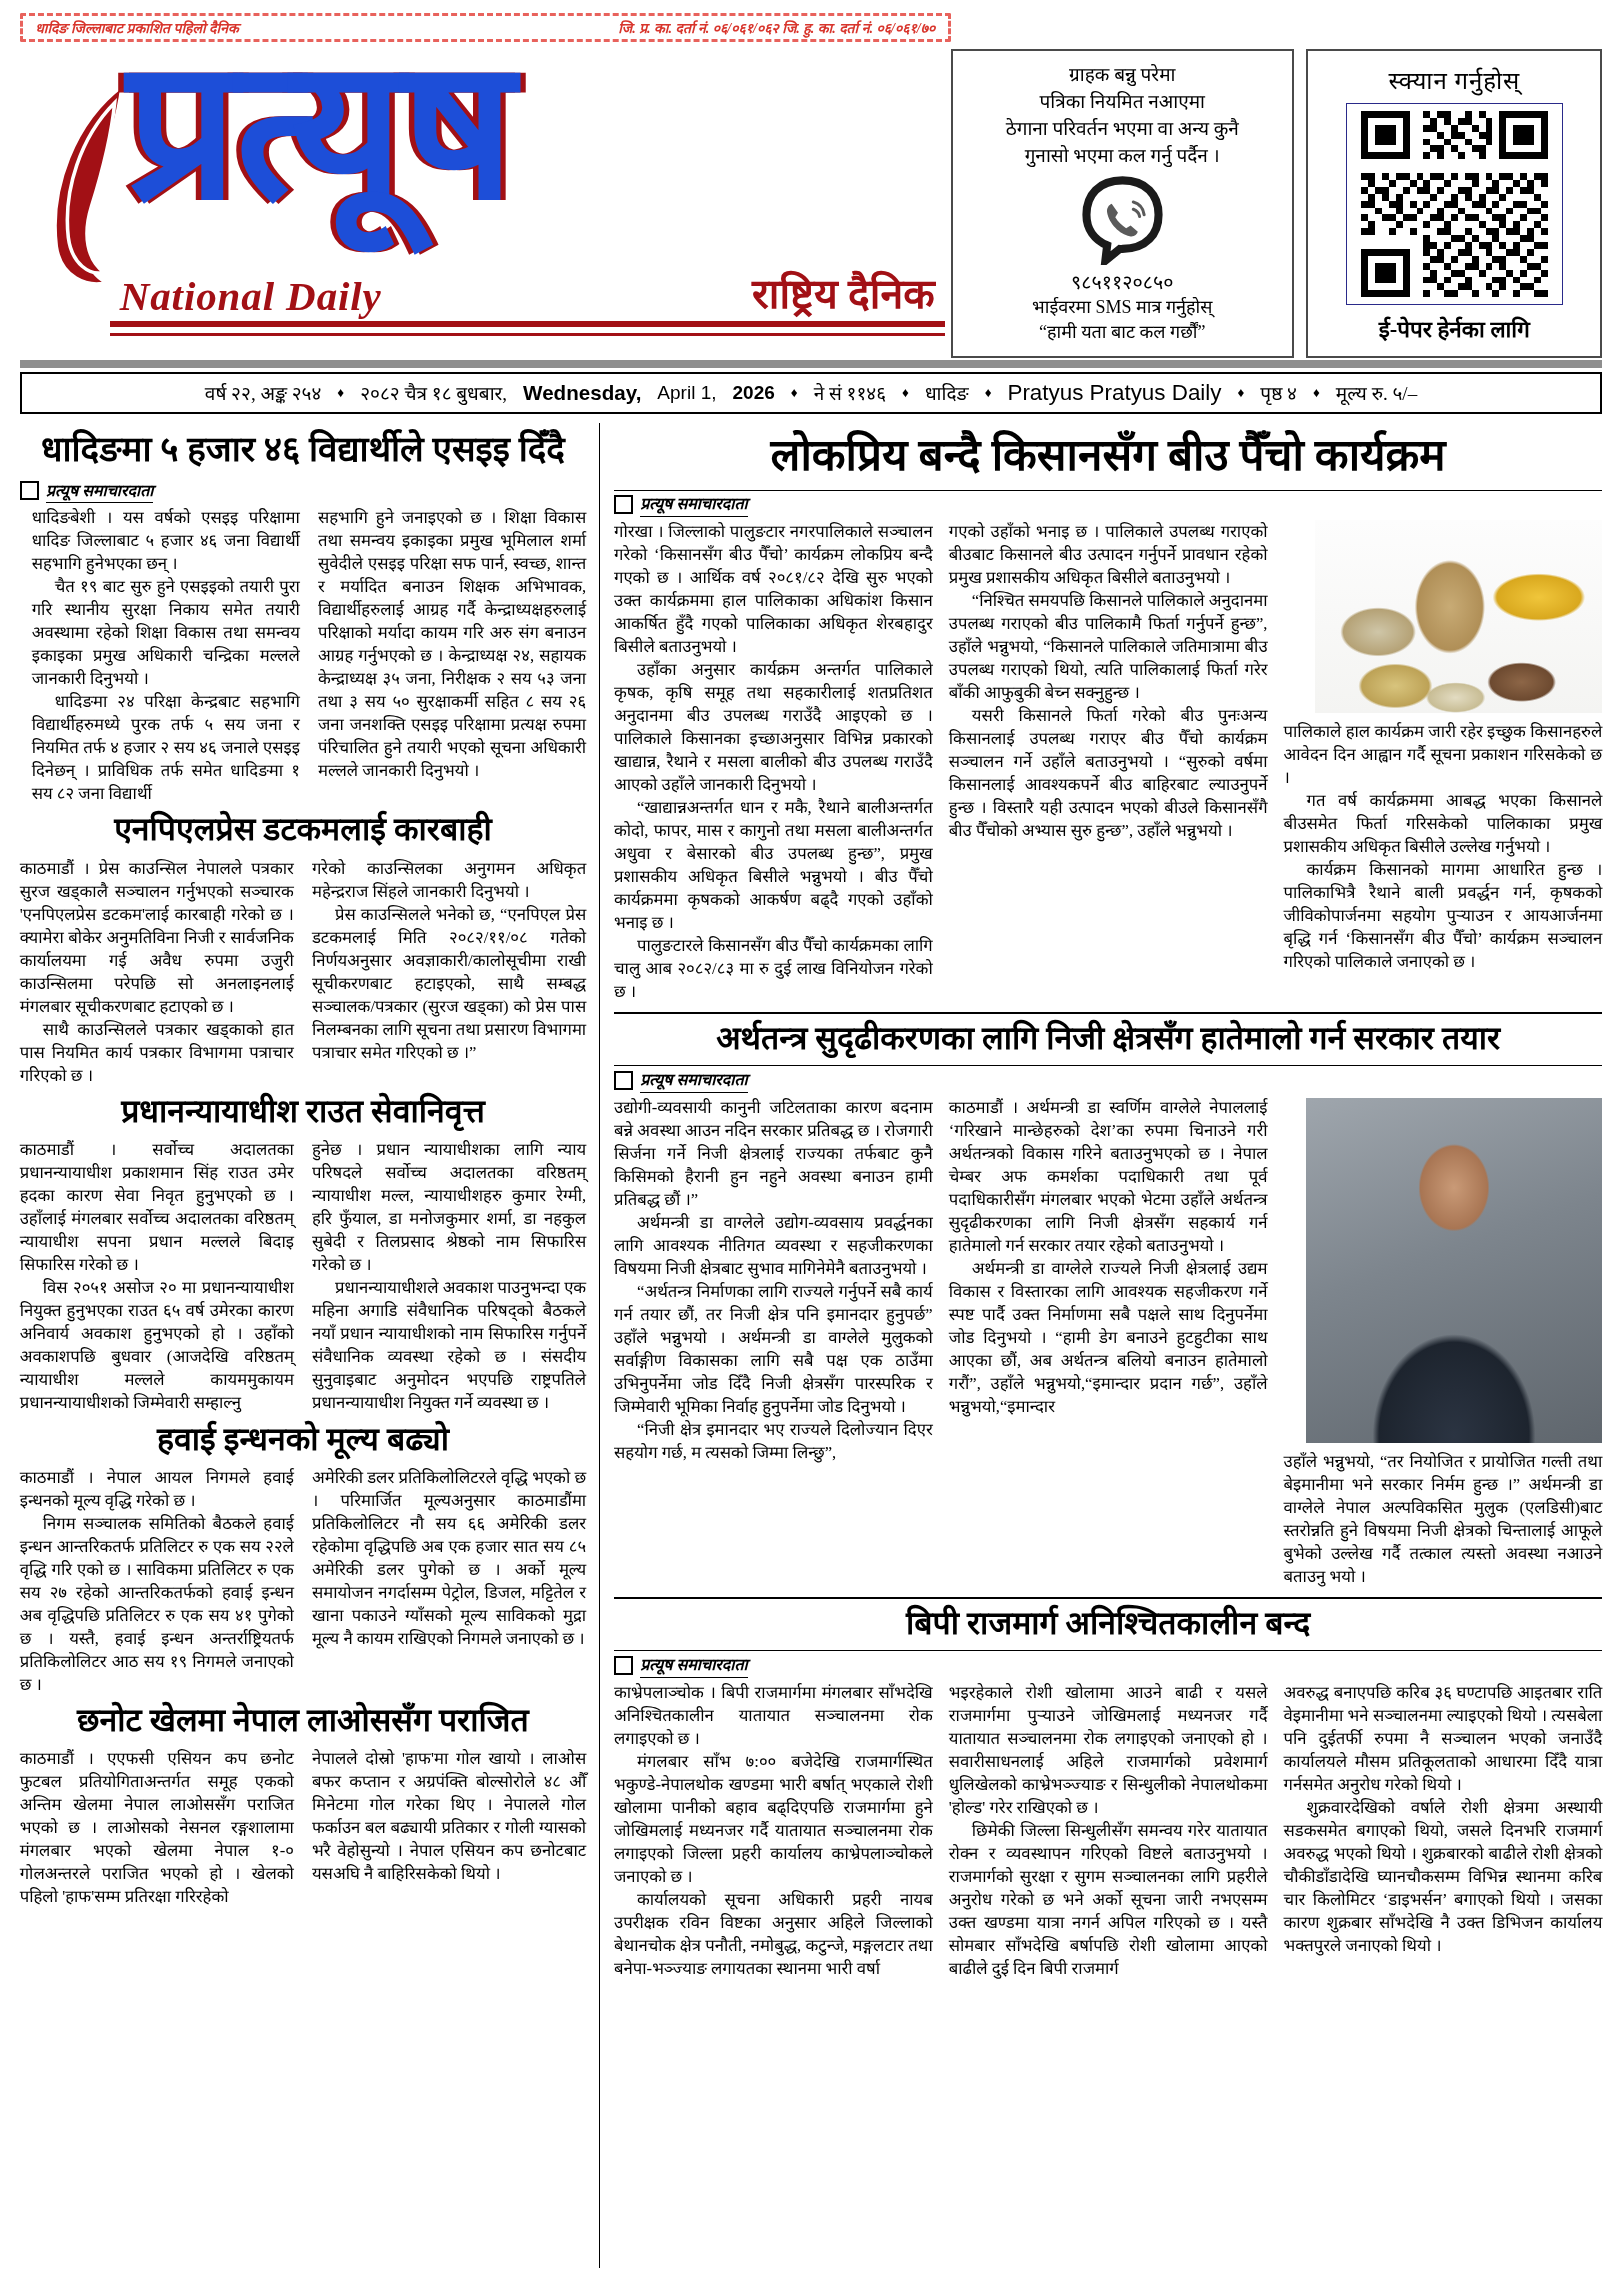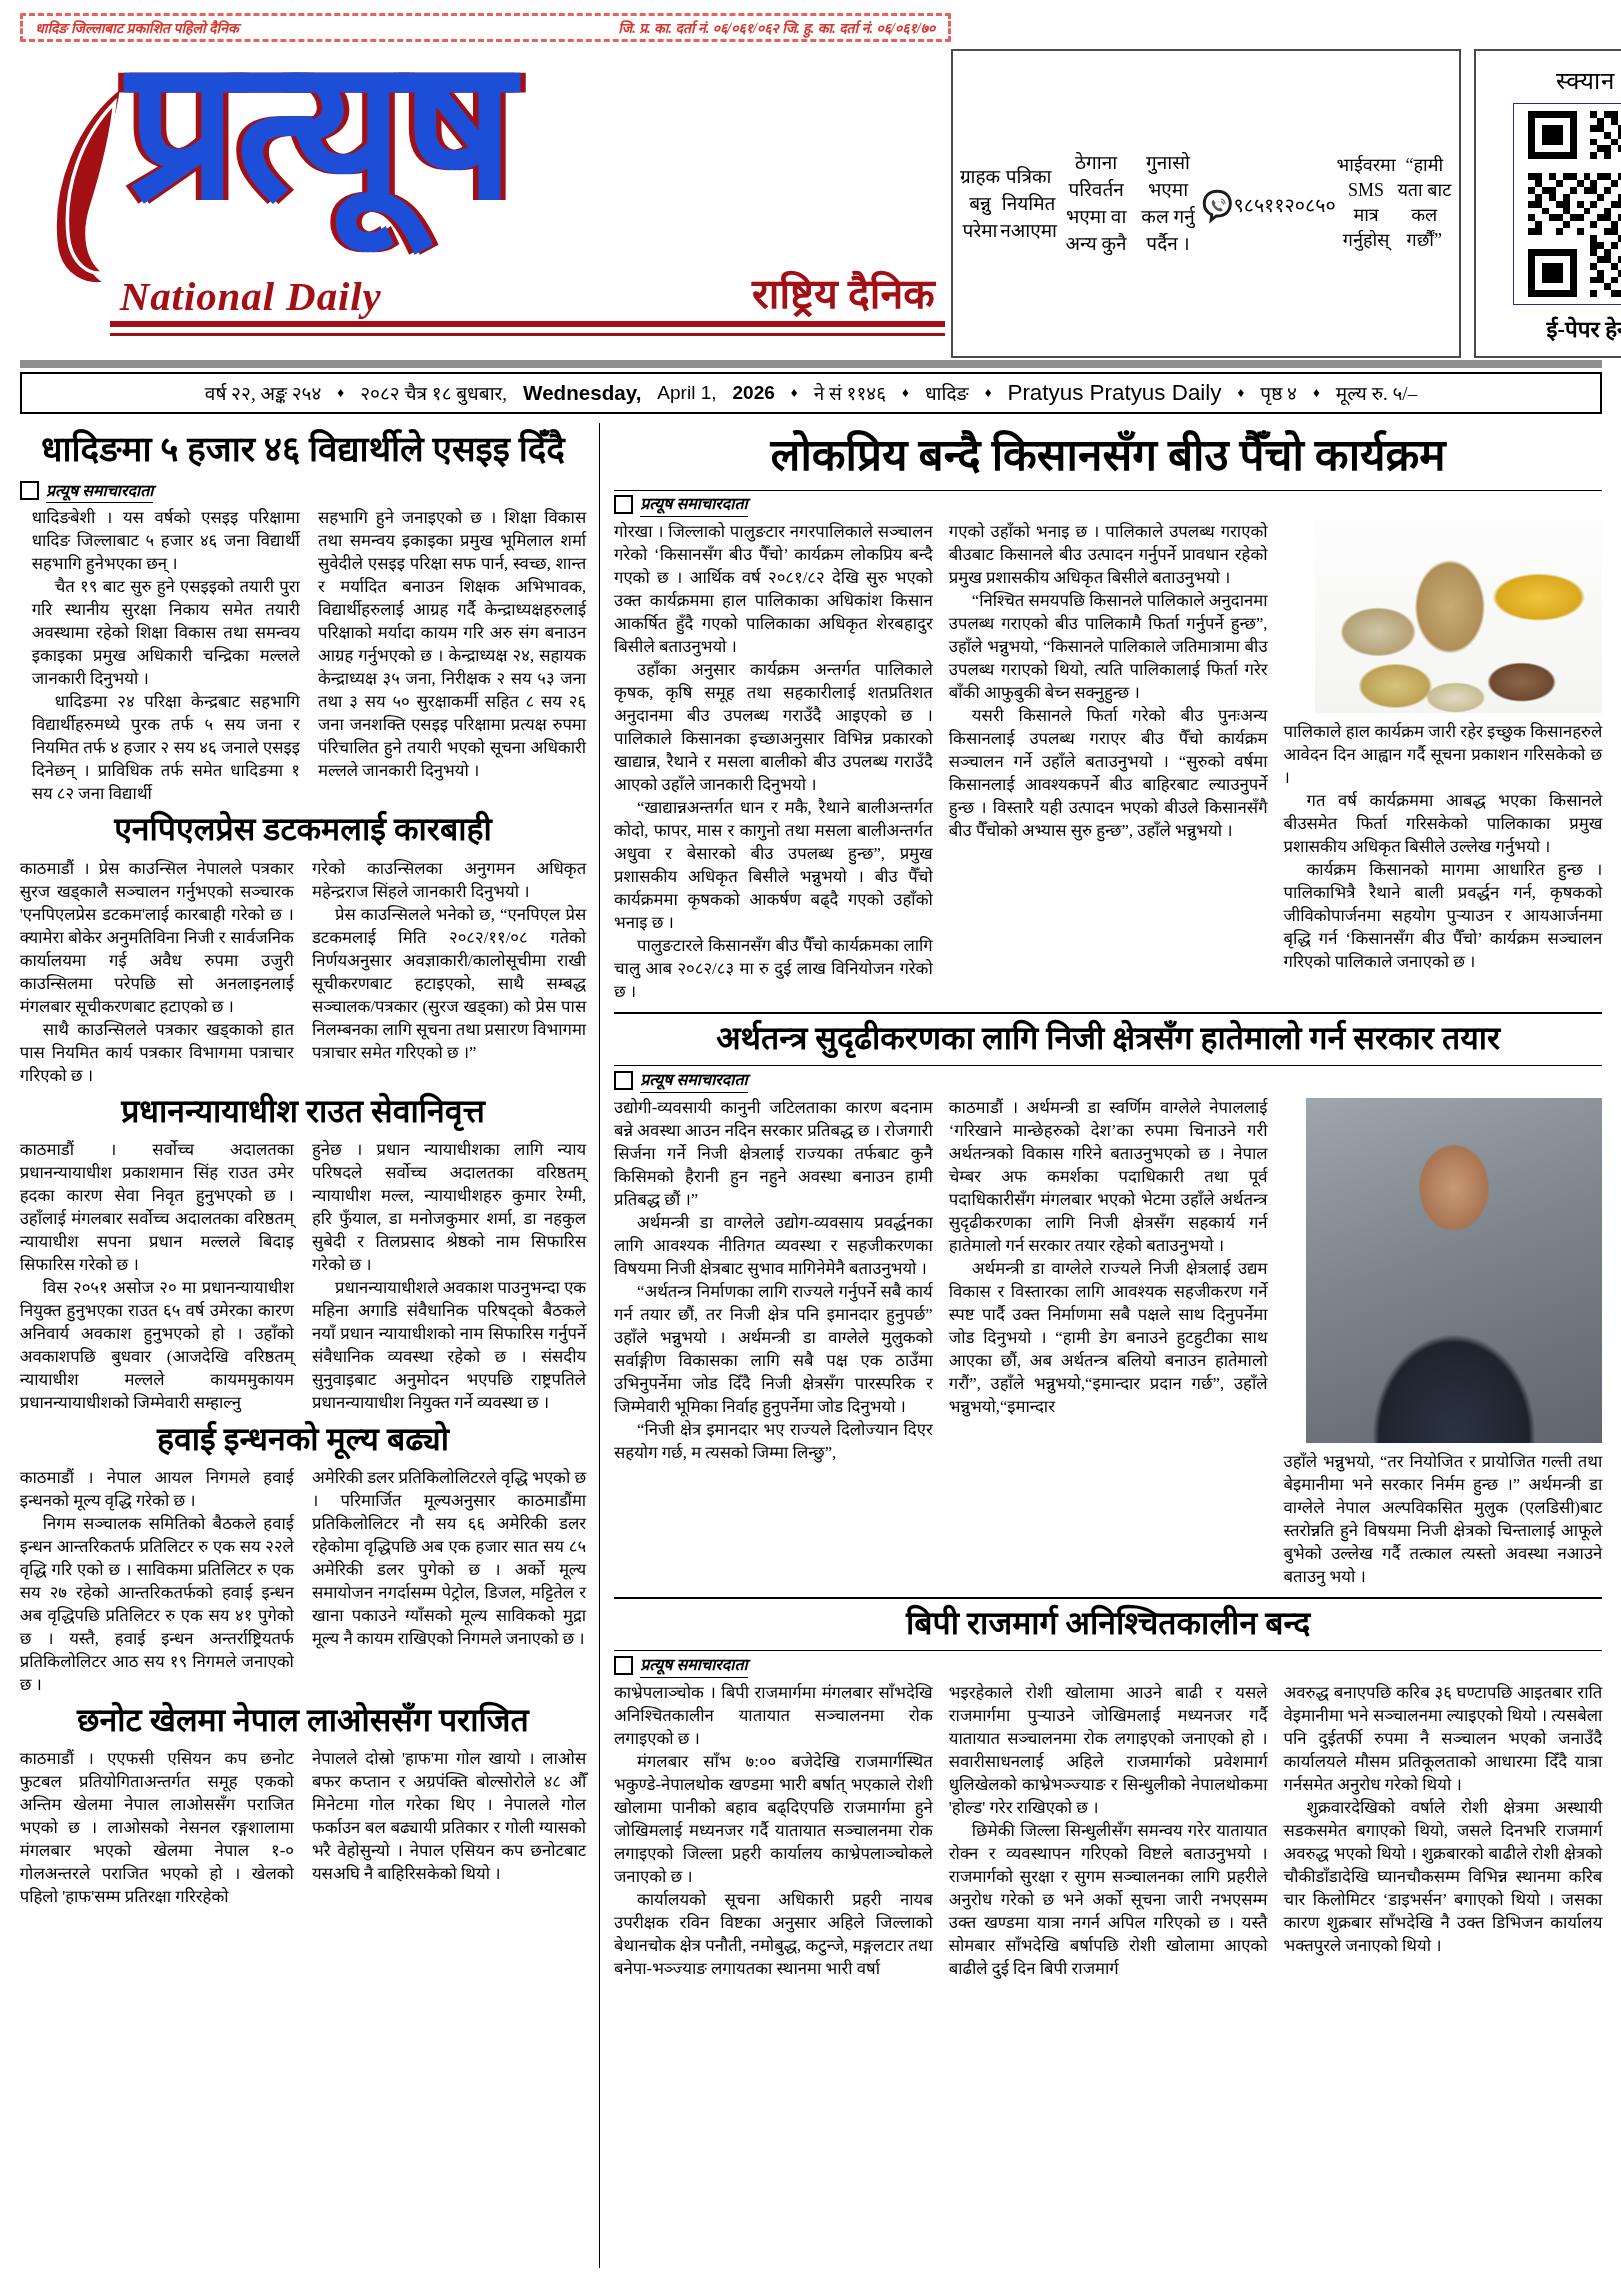--- a/index.html
+++ b/index.html
@@ -40,21 +40,21 @@
   .logo-sub-right{
     position:absolute;right:16px;bottom:21.5px;
     font-size:41px;font-weight:bold;color:#A21015;
   }
   .logo-rule{position:absolute;left:90px;right:5.4px;bottom:14.3px;height:6.3px;background:#A21015;}
   .logo-rule2{position:absolute;left:90px;right:5.4px;bottom:5.4px;height:2.7px;background:#A21015;}
 
   .mast-right{flex:1;display:flex;gap:12.5px;padding-top:36px;}
   .info-box{
     border:2.7px solid #4a4a4a;flex:1;padding:10.7px 7.2px;box-sizing:border-box;
-    display:flex;align-items:center;text-align:center;
+    display:flex;flex-direction:column;align-items:center;text-align:center;
   }
   .info-box .l{font-size:19px;line-height:27px;}
   .viber{margin:5.4px 0 1.8px 0;}
   .phone-num{font-size:19.7px;margin-top:1.8px;}
   .sms-l{font-size:18px;line-height:25px;}
   .qr-box{flex:0 0 296px;border:2.7px solid #4a4a4a;padding:12.5px 9px;box-sizing:border-box;
     display:flex;flex-direction:column;align-items:center;}
   .qr-title{font-size:24px;margin-bottom:7.2px;letter-spacing:0.9px;}
   .qr-img{width:215px;height:215px;border:1.8px solid #2a2a8a;background:#fff;}
   .qr-cap{font-size:22.4px;margin-top:7.2px;font-weight:bold;}

